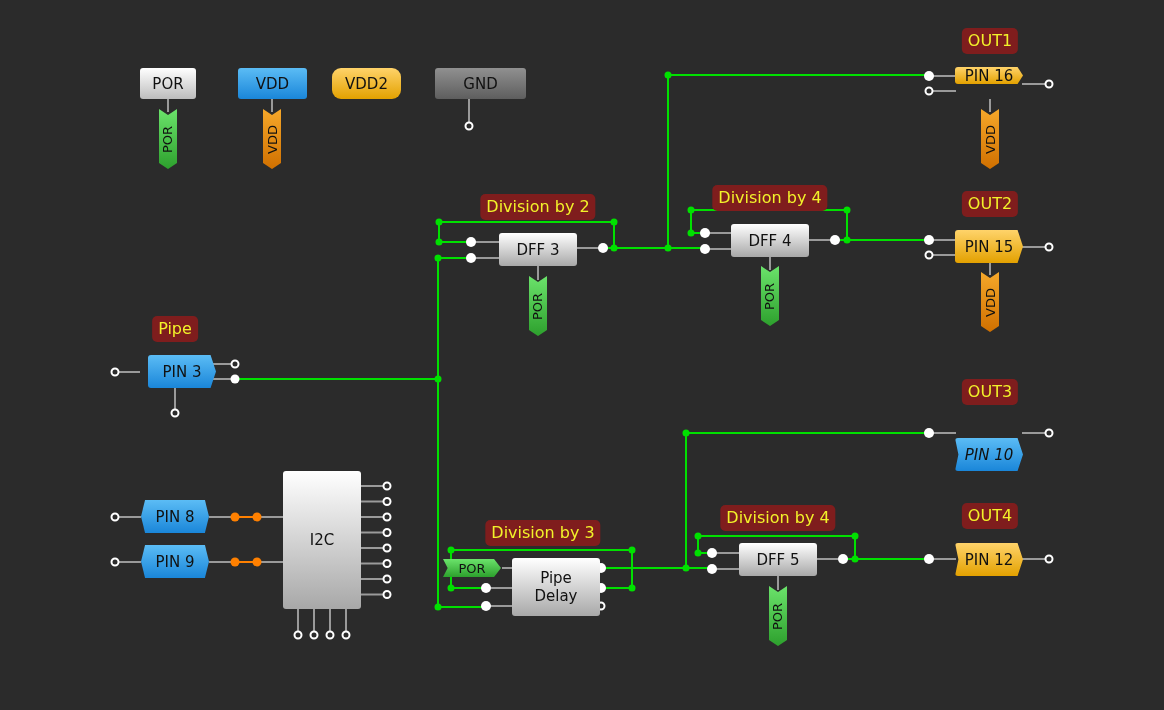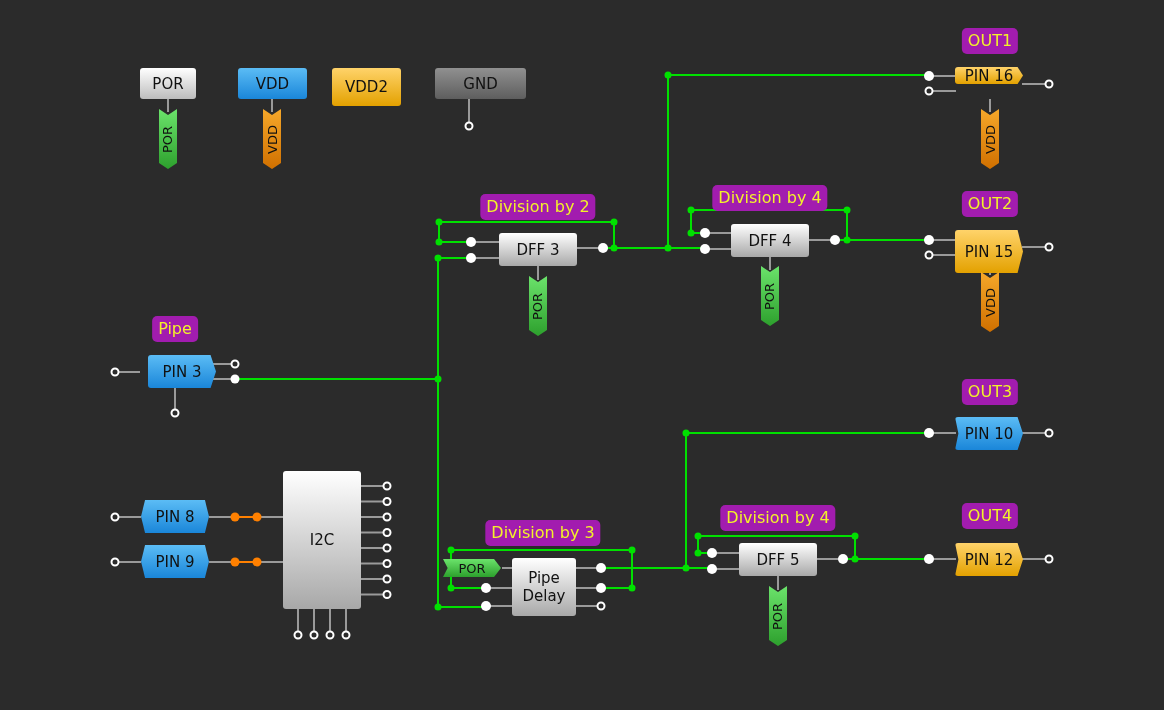--- a/index.html
+++ b/index.html
@@ -1,18 +1,18 @@
 <!DOCTYPE html>
 <html><head>
 <meta charset="utf-8">
 <style>
   html,body{margin:0;padding:0;}
   body{width:1164px;height:710px;background:#2b2b2b;position:relative;overflow:hidden;font-family:"DejaVu Sans","Liberation Sans",sans-serif;}
   svg#canvas{position:absolute;left:0;top:0;}
-  .lbl{position:absolute;background:#a21caf;color:#f2f22a;font-size:16px;border-radius:5px;padding:3px 6px;line-height:20px;white-space:nowrap;transform:translateX(-50%);}
+  .lbl{position:absolute;background:#7f1d1d;color:#f2f22a;font-size:16px;border-radius:5px;padding:3px 6px;line-height:20px;white-space:nowrap;transform:translateX(-50%);}
   .blk{position:absolute;display:flex;align-items:center;justify-content:center;font-size:15px;color:#111;border-radius:3px;box-sizing:border-box;text-align:center;line-height:18px;}
   .gray{background:linear-gradient(#ffffff,#a8a8a8);}
   .white{background:linear-gradient(#ffffff,#bdbdbd);}
   .blue{background:linear-gradient(#5bbcf5,#1a86d9);}
   .yellow{background:linear-gradient(#ffd36a,#e3a100);}
   .dgray{background:linear-gradient(#909090,#5e5e5e);}
   .pin{clip-path:polygon(0 0,92% 0,100% 50%,92% 100%,0 100%);}
   .pinout{clip-path:polygon(0 0,92% 0,100% 50%,92% 100%,0 100%,5% 50%);}
   .pinboth{clip-path:polygon(6% 0,94% 0,100% 50%,94% 100%,6% 100%,0 50%);}
   .flag{position:absolute;width:18px;height:60px;display:flex;align-items:center;justify-content:center;clip-path:polygon(0 0,50% 6px,100% 0,100% calc(100% - 6px),50% 100%,0 calc(100% - 6px));}
@@ -213,21 +213,21 @@
   </div>
 <div class="flag fgreen" style="left:159px;top:109px;">
     <span>POR</span>
   </div>
 <div class="blk blue" style="left:238px;top:68px;width:69px;height:31px;">
     <span>VDD</span>
   </div>
 <div class="flag forange" style="left:263px;top:109px;">
     <span>VDD</span>
   </div>
-<div class="blk yellow" style="left:332px;top:68px;width:69px;height:38px;">
+<div class="blk yellow" style="left:332px;top:68px;width:69px;height:31px;border-radius:9px;">
     <span>VDD2</span>
   </div>
 <div class="blk dgray" style="left:435px;top:68px;width:91px;height:31px;text-align:center;">
     <span>GND</span>
   </div>
 
 <div class="lbl" style="left:175px;top:316px;">Pipe</div>
 <div class="lbl" style="left:538px;top:194px;">Division by 2</div>
 <div class="lbl" style="left:770px;top:185px;">Division by 4</div>
 <div class="lbl" style="left:543px;top:520px;">Division by 3</div>
@@ -245,27 +245,27 @@
   </div>
 <div class="blk blue pinboth" style="left:141px;top:545px;width:68px;height:33px;">
     <span>PIN 9</span>
   </div>
 <div class="blk yellow pin" style="left:955px;top:67px;width:68px;height:17px;">
     <span>PIN 16</span>
   </div>
 <div class="flag forange" style="left:981px;top:109px;">
     <span>VDD</span>
   </div>
-<div class="blk yellow pin" style="left:955px;top:230px;width:68px;height:43px;">
+<div class="blk yellow pin" style="left:955px;top:230px;width:68px;height:33px;">
     <span>PIN 15</span>
   </div>
 <div class="flag forange" style="left:981px;top:272px;">
     <span>VDD</span>
   </div>
-<div class="blk blue pinout" style="left:955px;top:417px;width:68px;height:33px;">
+<div class="blk blue pinout" style="left:955px;top:438px;width:68px;height:33px;font-style:italic;">
     <span>PIN 10</span>
   </div>
 <div class="blk yellow pinout" style="left:955px;top:543px;width:68px;height:33px;">
     <span>PIN 12</span>
   </div>
 
 <div class="blk gray" style="left:499px;top:233px;width:78px;height:33px;">
     <span>DFF 3</span>
   </div>
 <div class="flag fgreen" style="left:529px;top:276px;">
@@ -276,21 +276,21 @@
   </div>
 <div class="flag fgreen" style="left:761px;top:266px;">
     <span>POR</span>
   </div>
 <div class="blk gray" style="left:739px;top:543px;width:78px;height:33px;">
     <span>DFF 5</span>
   </div>
 <div class="flag fgreen" style="left:769px;top:586px;">
     <span>POR</span>
   </div>
-<div class="blk gray" style="left:512px;top:558px;width:64px;height:58px;padding:0 6px;">
+<div class="blk gray" style="left:512px;top:558px;width:88px;height:58px;padding:0 6px;">
     <span>Pipe Delay</span>
   </div>
 <div class="porh" style="left:443px;top:559px;">
     <span>POR</span>
   </div>
 <div class="blk gray" style="left:283px;top:471px;width:78px;height:138px;">
     <span>I2C</span>
   </div>
 
 </body></html>

